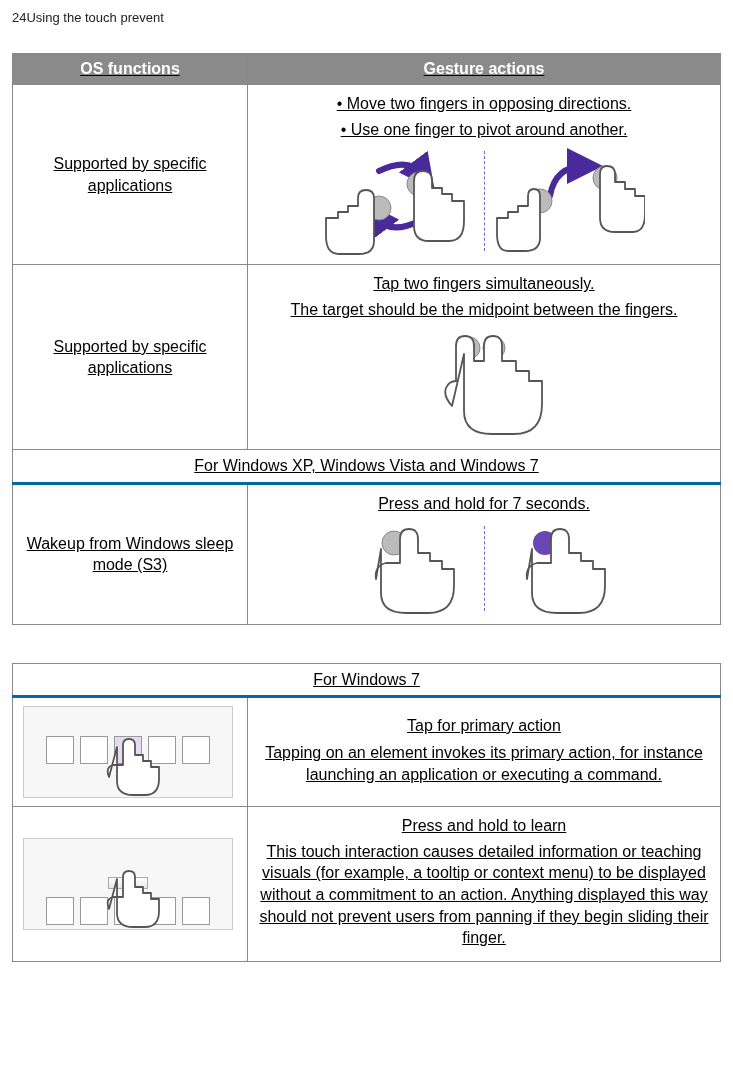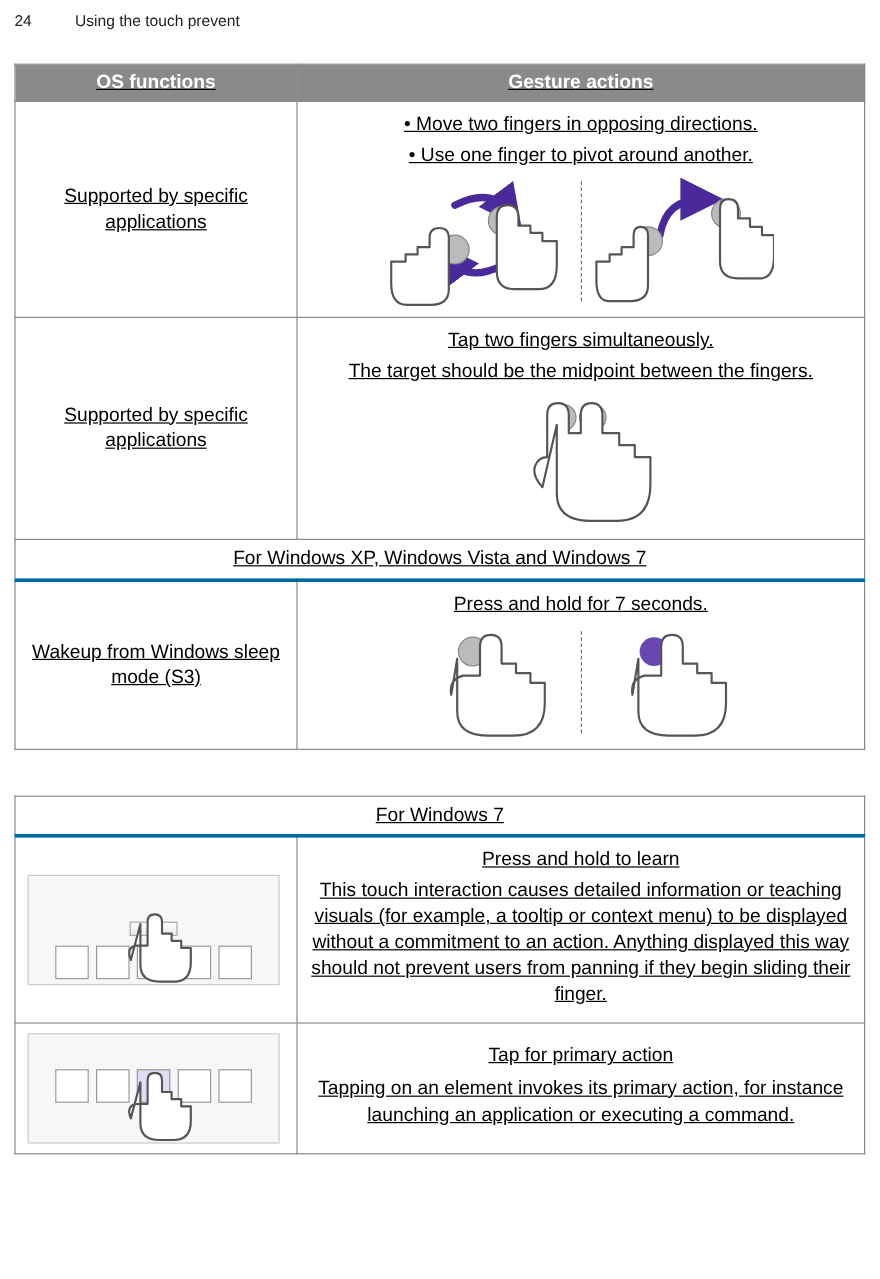--- a/index.html
+++ b/index.html
@@ -11,21 +11,21 @@
       padding: 10px 12px;
       width: 733px;
     }
     .page-header {
       display: flex;
       align-items: baseline;
       margin-bottom: 28px;
       font-size: 13px;
       color: #222;
     }
-    .page-number { margin-right: 36px; }
+    .page-number { }
     .section-title { }
     table {
       width: 100%;
       border-collapse: collapse;
       margin-bottom: 38px;
       text-decoration: underline;
     }
     th {
       background: #8a8a8a;
       color: #fff;
@@ -198,20 +198,44 @@
 </tbody>
   </table>
 
 <table>
   <tbody>
   <tr class="subheader-row">
     <td colspan="2">For Windows 7</td>
   </tr>
   <tr>
     <td class="left-col">
+      <div class="thumb-panel" style="justify-content:center;">
+        <div class="small-tile-row">
+          <div class="small-tile"></div>
+          <div class="small-tile"></div>
+          <div class="small-tile" style="background:#e4dcf5; position:relative;">
+            <svg width="28" height="28" style="position:absolute;top:0;left:0;">
+              <circle cx="14" cy="14" r="6" class="dot-purple"></circle>
+            </svg>
+          </div>
+          <div class="small-tile"></div>
+          <div class="small-tile"></div>
+        </div>
+        <svg class="thumb-hand" width="70" height="62">
+          <path class="hand-stroke" d="M28,10 L28,44 Q28,58 44,58 L56,58 Q70,58 70,42 L70,30 L62,30 L62,24 L54,24 L54,18 L46,18 L46,8 Q46,2 40,2 Q34,2 34,8 L34,28 L24,28 Q16,30 20,40 Z" transform="translate(-4,0)"></path>
+        </svg>
+      </div>
+    </td>
+    <td>
+      <div class="gesture-text" style="margin-bottom:6px">Tap for primary action</div>
+      <div class="gesture-text">Tapping on an element invokes its primary action, for instance launching an application or executing a command.</div>
+    </td>
+  </tr>
+  <tr>
+    <td class="left-col">
       <div class="thumb-panel">
         <div class="top-bar"></div>
         <div class="small-tile-row">
           <div class="small-tile"></div>
           <div class="small-tile"></div>
           <div class="small-tile" style="position:relative;">
             <svg width="28" height="28" style="position:absolute;top:0;left:0;">
               <circle cx="14" cy="14" r="6" class="dot-purple"></circle>
               <circle cx="14" cy="14" r="10" fill="none" stroke="#8a6fd4" stroke-width="1.5"></circle>
             </svg>
@@ -222,38 +246,14 @@
         <svg class="thumb-hand" width="70" height="62">
           <path class="hand-stroke" d="M28,10 L28,44 Q28,58 44,58 L56,58 Q70,58 70,42 L70,30 L62,30 L62,24 L54,24 L54,18 L46,18 L46,8 Q46,2 40,2 Q34,2 34,8 L34,28 L24,28 Q16,30 20,40 Z" transform="translate(-4,0)"></path>
         </svg>
       </div>
     </td>
     <td>
       <div class="gesture-text">Press and hold to learn</div>
       <div class="gesture-text">This touch interaction causes detailed information or teaching visuals (for example, a tooltip or context menu) to be displayed without a commitment to an action. Anything displayed this way should not prevent users from panning if they begin sliding their finger.</div>
     </td>
   </tr>
-  <tr>
-    <td class="left-col">
-      <div class="thumb-panel" style="justify-content:center;">
-        <div class="small-tile-row">
-          <div class="small-tile"></div>
-          <div class="small-tile"></div>
-          <div class="small-tile" style="background:#e4dcf5; position:relative;">
-            <svg width="28" height="28" style="position:absolute;top:0;left:0;">
-              <circle cx="14" cy="14" r="6" class="dot-purple"></circle>
-            </svg>
-          </div>
-          <div class="small-tile"></div>
-          <div class="small-tile"></div>
-        </div>
-        <svg class="thumb-hand" width="70" height="62">
-          <path class="hand-stroke" d="M28,10 L28,44 Q28,58 44,58 L56,58 Q70,58 70,42 L70,30 L62,30 L62,24 L54,24 L54,18 L46,18 L46,8 Q46,2 40,2 Q34,2 34,8 L34,28 L24,28 Q16,30 20,40 Z" transform="translate(-4,0)"></path>
-        </svg>
-      </div>
-    </td>
-    <td>
-      <div class="gesture-text" style="margin-bottom:6px">Tap for primary action</div>
-      <div class="gesture-text">Tapping on an element invokes its primary action, for instance launching an application or executing a command.</div>
-    </td>
-  </tr>
 </tbody>
   </table>
 
 </body></html>

